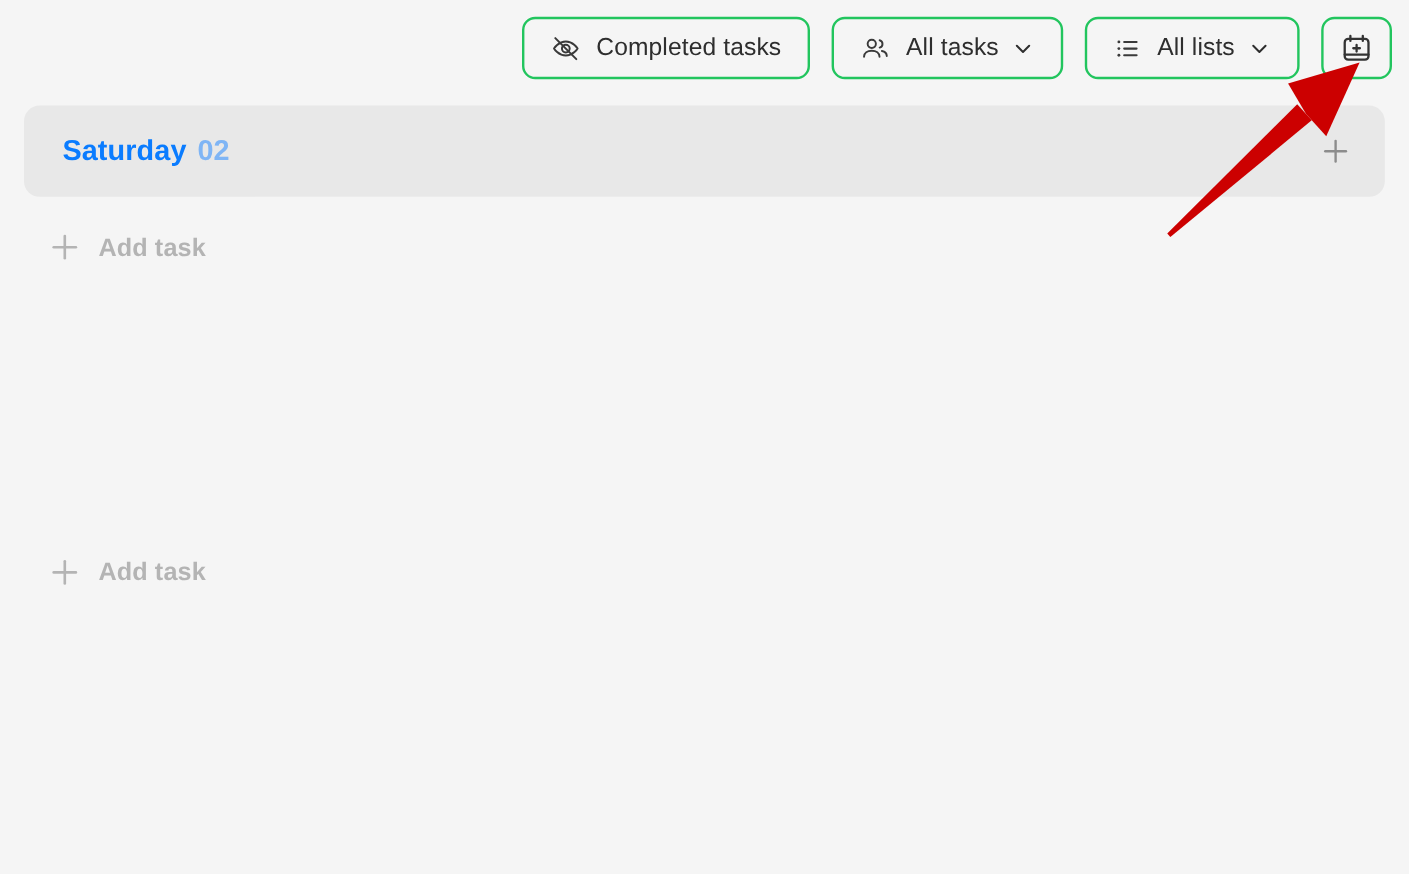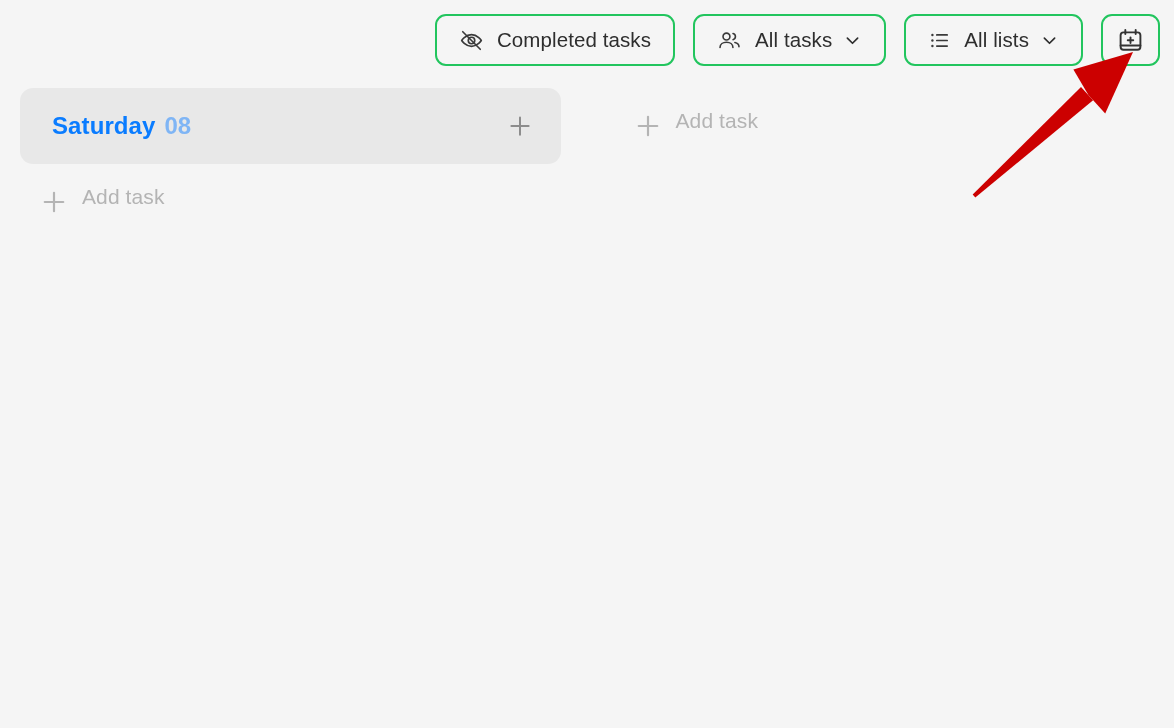--- a/index.html
+++ b/index.html
@@ -76,21 +76,21 @@
   }
 
   
   #board {
     position: absolute;
     top: 88px;
     left: 20px;
     right: 20px;
     bottom: 0;
     display: flex;
-    flex-direction: row;
+    flex-direction: column;
     gap: 53px;
   }
   .day-col {
     flex: 1 1 0;
     min-width: 0;
     display: flex;
     flex-direction: column;
   }
   .day-header {
     height: 76px;
@@ -123,25 +123,26 @@
     width: 30px;
     height: 30px;
     cursor: pointer;
   }
 
   .add-task-row {
     margin-top: 22px;
     height: 40px;
     display: flex;
     flex-direction: row;
-    align-items: flex-start;
+    align-items: center;
     gap: 12px;
     padding-left: 18px;
     cursor: pointer;
     user-select: none;
+    font-weight: bold;
   }
   .add-task-plus {
     display: inline-flex;
     align-items: center;
     justify-content: center;
     width: 32px;
     height: 32px;
     flex: 0 0 auto;
   }
   .add-task-label {
@@ -229,21 +230,21 @@
     </span>
   </div>
 
 </div>
 
 <div id="board">
 
   <div class="day-col">
     <div class="day-header">
       <span class="day-title" style="color: rgb(10, 124, 255);">Saturday</span>
-      <span class="day-num" style="color: rgb(127, 181, 245);">08</span>
+      <span class="day-num" style="color: rgb(127, 181, 245);">02</span>
       <span class="day-spacer"></span>
       <span class="hdr-plus">
         <svg width="28" height="28" viewBox="0 0 24 24" fill="none" stroke="#8c8c8c" stroke-width="1.7" stroke-linecap="round">
           <line x1="12" y1="4.6" x2="12" y2="19.4"></line>
           <line x1="4.6" y1="12" x2="19.4" y2="12"></line>
         </svg>
       </span>
     </div>
     <div class="add-task-row">
       <span class="add-task-plus">

